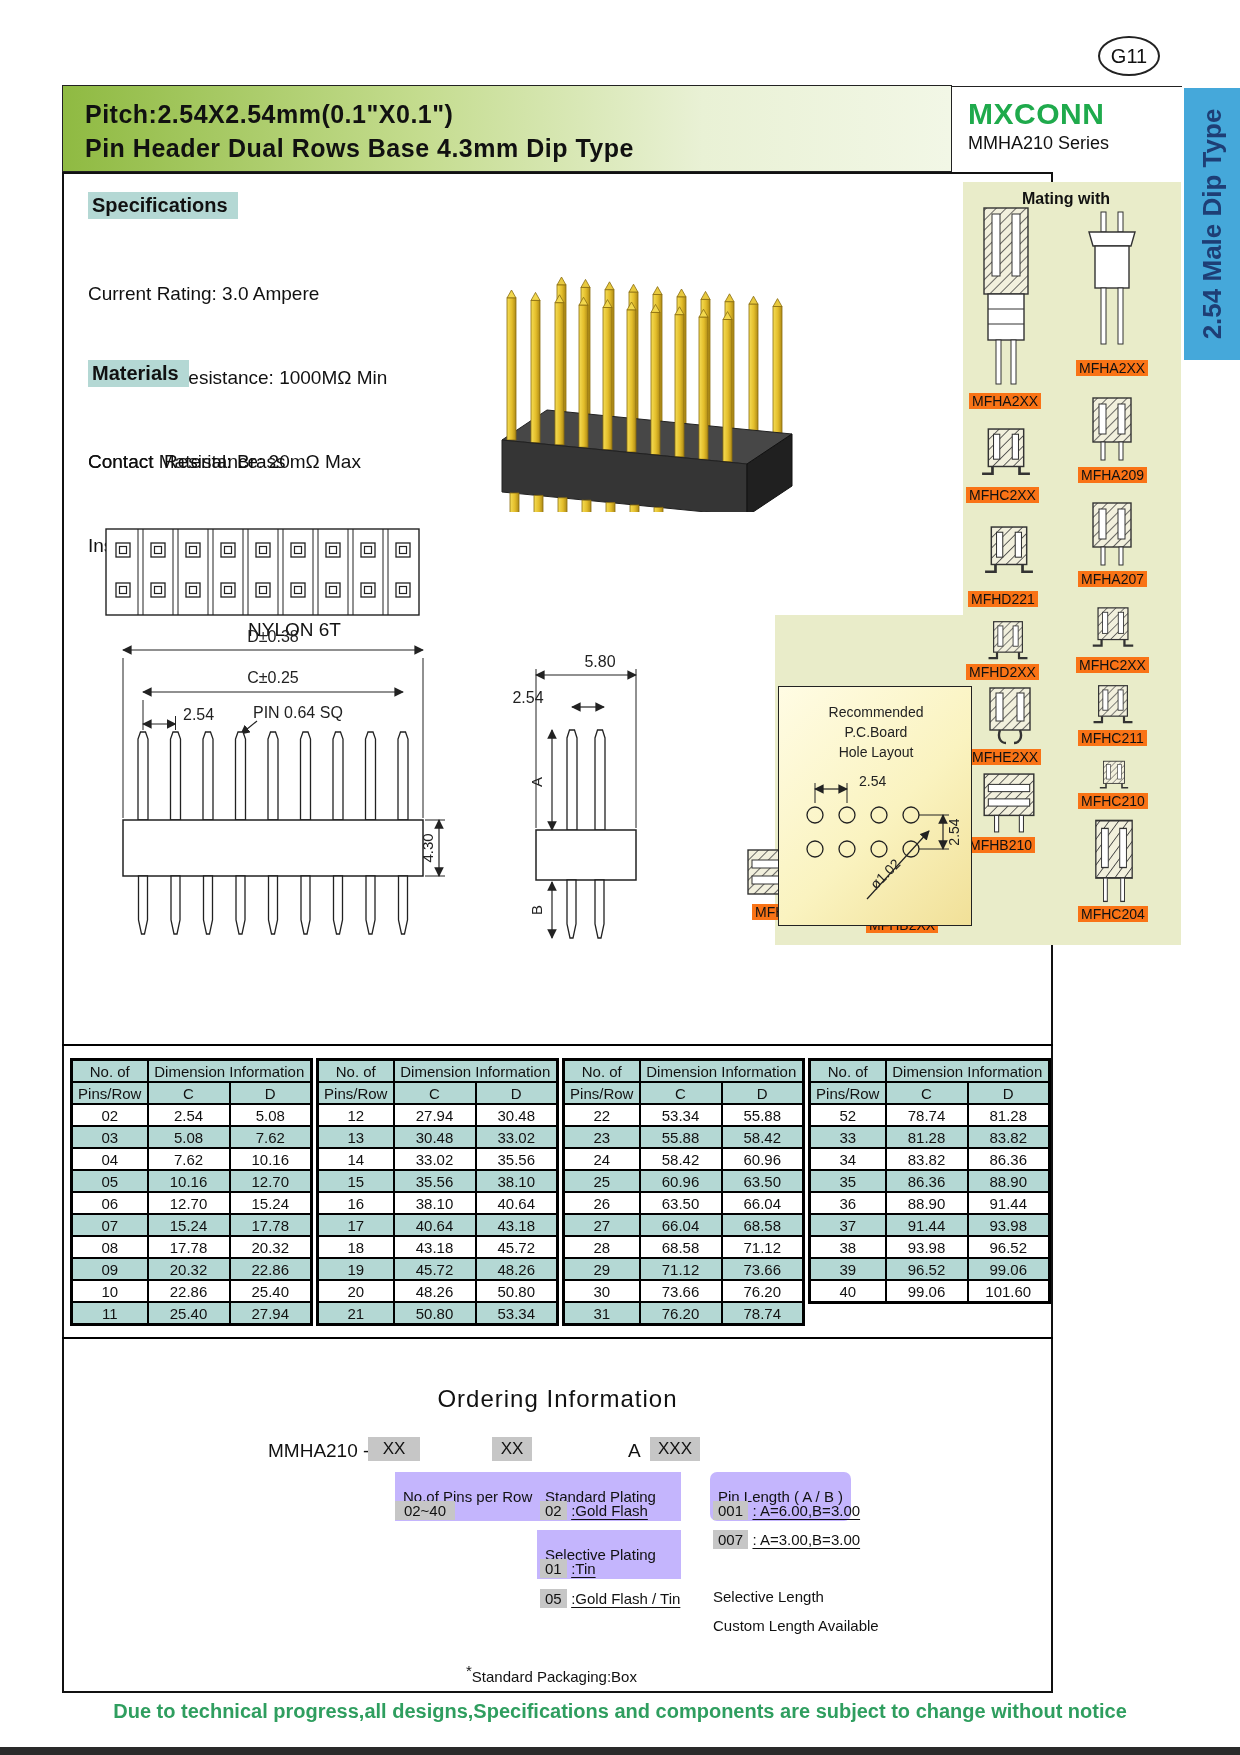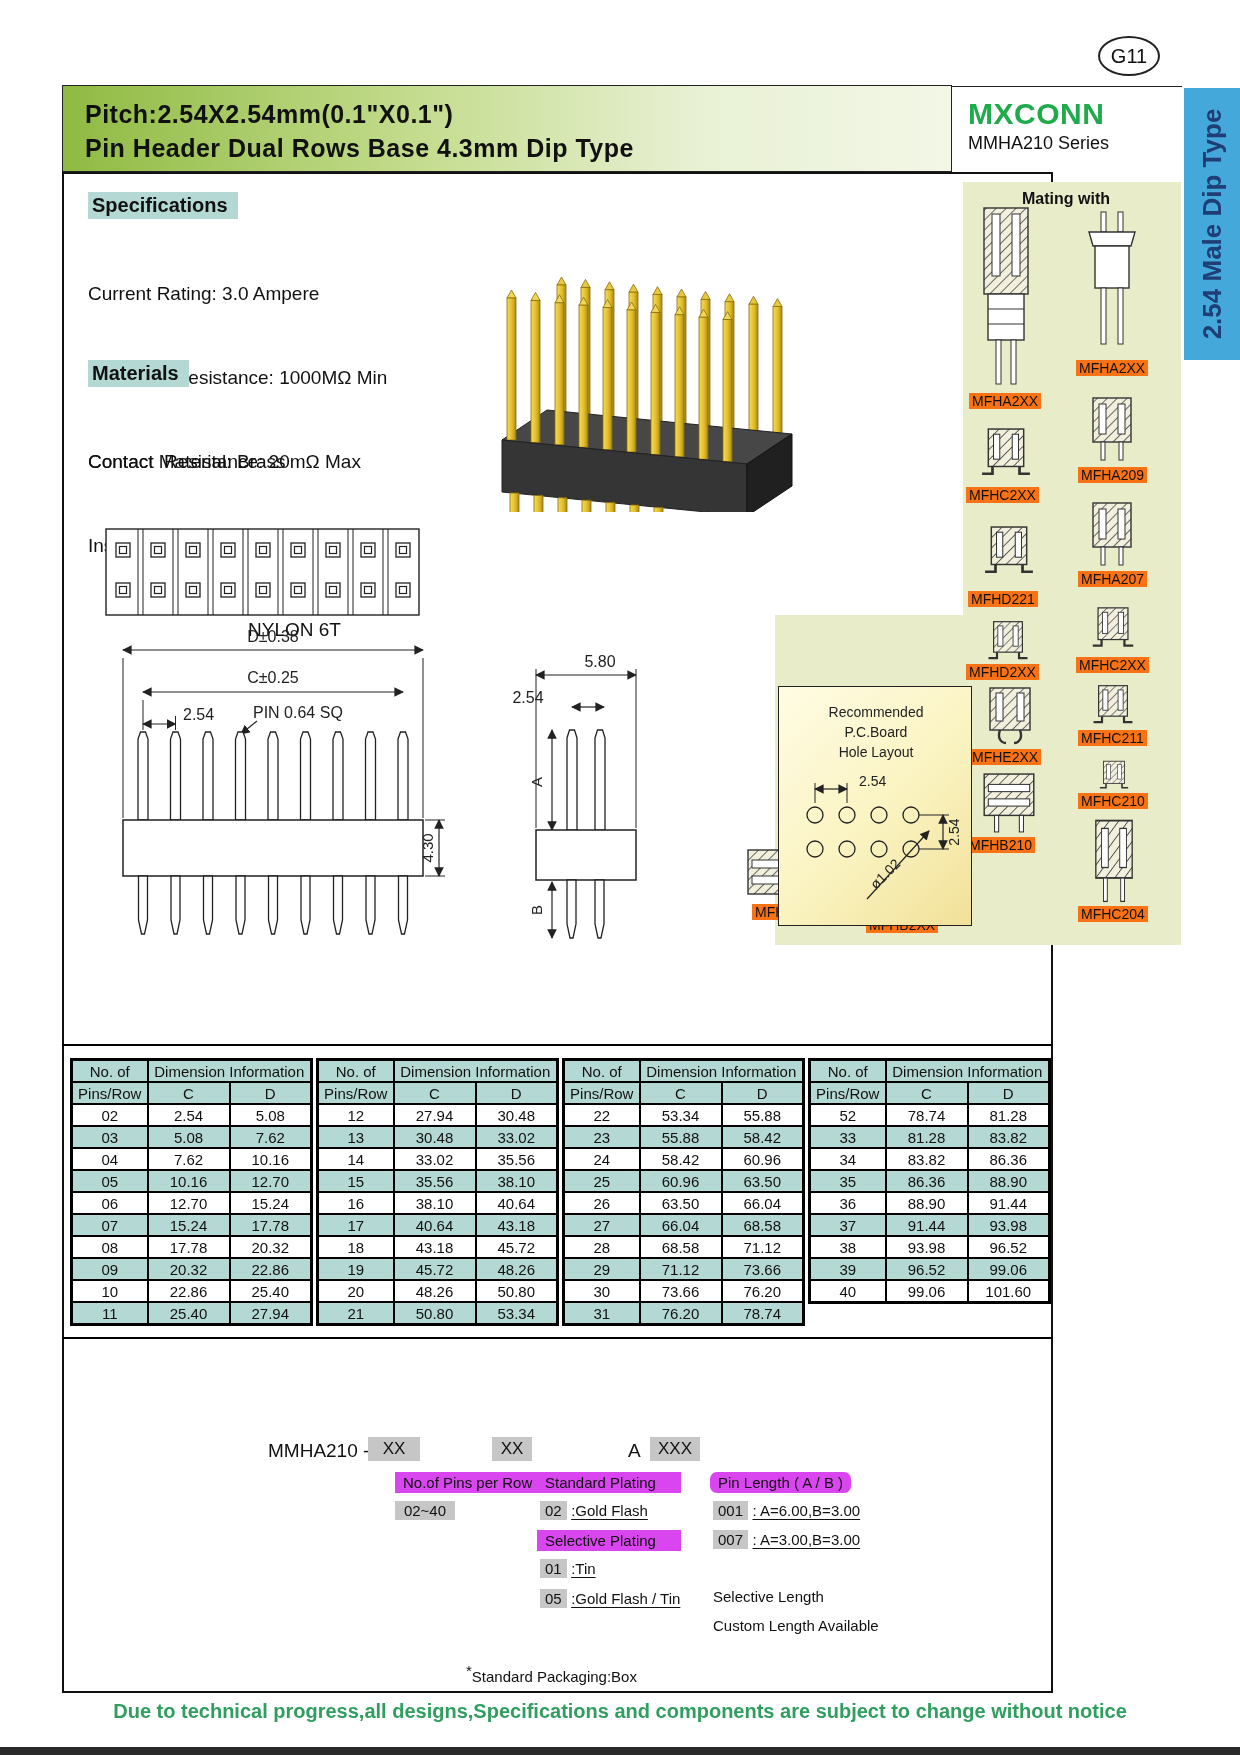--- a/index.html
+++ b/index.html
@@ -44,21 +44,21 @@
             text-align:center;padding:0;height:20px;overflow:hidden;}
   table.dim thead th{background:#b4d8d4;}
   table.dim tbody tr:nth-child(even) td{background:#b4d8d4;}
   table.dim col.c1{width:76px;} table.dim col.c2{width:82px;} table.dim col.c3{width:82px;}
 
   .hline{background:#000;height:2px;}
 
   
   .ord-title{font-size:24px;text-align:center;letter-spacing:1px;}
   .graychip{display:inline-block;background:#c6c6c6;text-align:center;font-size:17px;padding:2px 0;}
-  .tealhdr{display:inline-block;background:#d946ef;font-size:15px;padding:2px 8px;white-space:nowrap;}
+  .tealhdr{display:inline-block;background:#c4b5fd;font-size:15px;padding:16px 8px;white-space:nowrap;}
   .ordtext{font-size:15px;white-space:nowrap;margin-top:26px;}
   .und{text-decoration:underline;text-underline-offset:3px;}
   .codechip{display:inline-block;background:#c6c6c6;font-size:15px;text-align:center;padding:1px 5px;}
 
   .pkg{font-size:15px;} .pkg sup{font-size:15px;}
   .footer{color:#2f9e5f;font-size:20px;font-weight:600;text-align:center;white-space:nowrap;}
   .bottom-strip{background:#2a2a2a;}
 
   svg text{font-family:"Liberation Sans", sans-serif;fill:#222;}
 </style>
@@ -683,20 +683,21 @@
           <td>99.06</td>
         </tr>
         <tr>
           <td>40</td>
           <td>99.06</td>
           <td>101.60</td>
         </tr>
       </tbody>
     </table>
 
+  <div class="abs ord-title" style="left:62px;top:1385px;width:991px;">Ordering Information</div>
 
   <div class="abs" style="left:268px;top:1440px;font-size:19px;">MMHA210 -</div>
   <div class="abs graychip" style="left:368px;top:1437px;width:52px;">XX</div>
   <div class="abs graychip" style="left:492px;top:1437px;width:40px;">XX</div>
   <div class="abs" style="left:628px;top:1440px;font-size:19px;">A</div>
   <div class="abs graychip" style="left:650px;top:1437px;width:50px;">XXX</div>
 
   <div class="abs tealhdr" style="left:395px;top:1472px;">No.of Pins per Row</div>
   <div class="abs codechip" style="left:395px;top:1501px;width:50px;">02~40</div>
 

